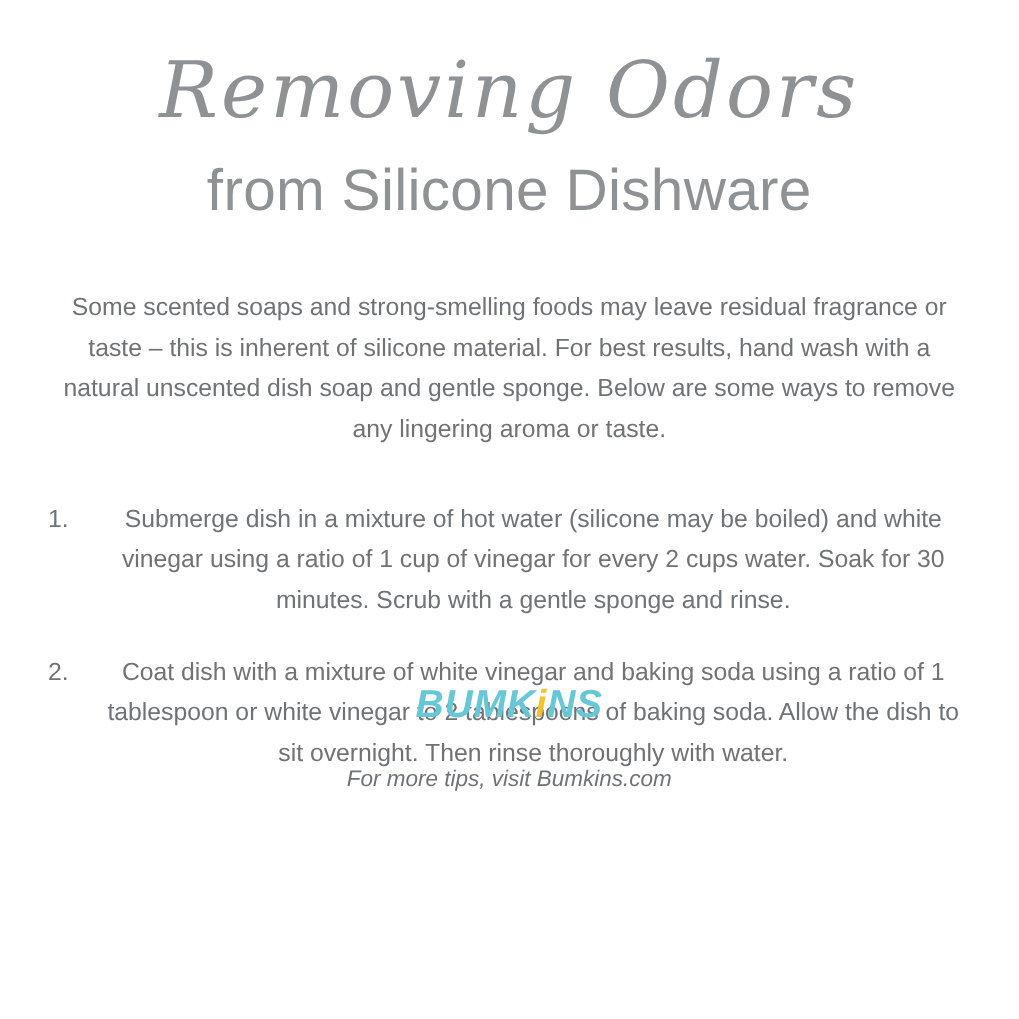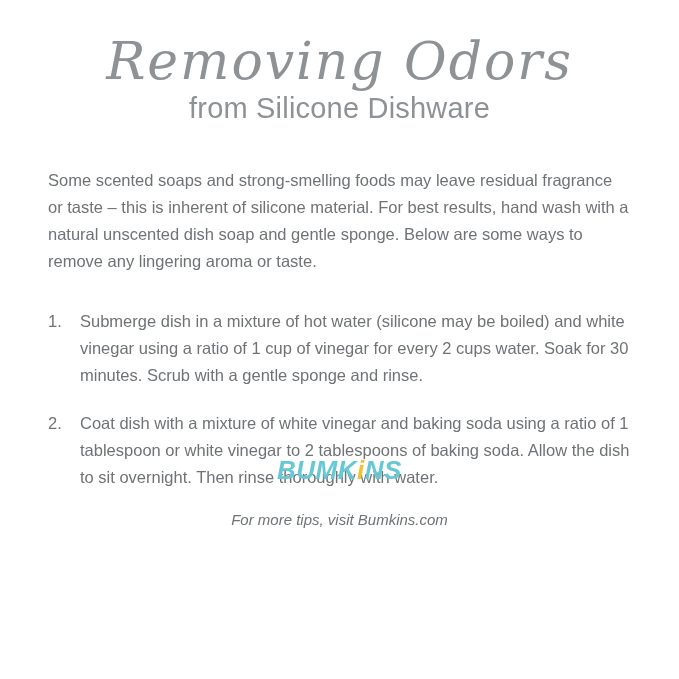--- a/index.html
+++ b/index.html
@@ -29,33 +29,35 @@
     font-family: "DejaVu Serif", serif;
     font-style: italic;
     font-weight: 400;
     font-size: 52px;
     letter-spacing: 2px;
     color: #8e9295;
     line-height: 1.2;
     white-space: nowrap;
   }
   .title-sub {
+    margin-top: 14px;
     font-family: "Liberation Sans", sans-serif;
     font-weight: 300;
-    font-size: 29px;
+    font-size: 39px;
     color: #8e9295;
     letter-spacing: 0.2px;
   }
 
   
   .body-wrap {
     margin: 0 auto;
-    padding: 0 48px;
+    padding: 0 32px;
     box-sizing: border-box;
     width: 679px;
+    text-align: center;
   }
   .intro {
     margin-top: 42px;
     font-size: 16.5px;
     line-height: 1.62;
     color: #6f7376;
     font-weight: 400;
   }
 
   ol.steps {

